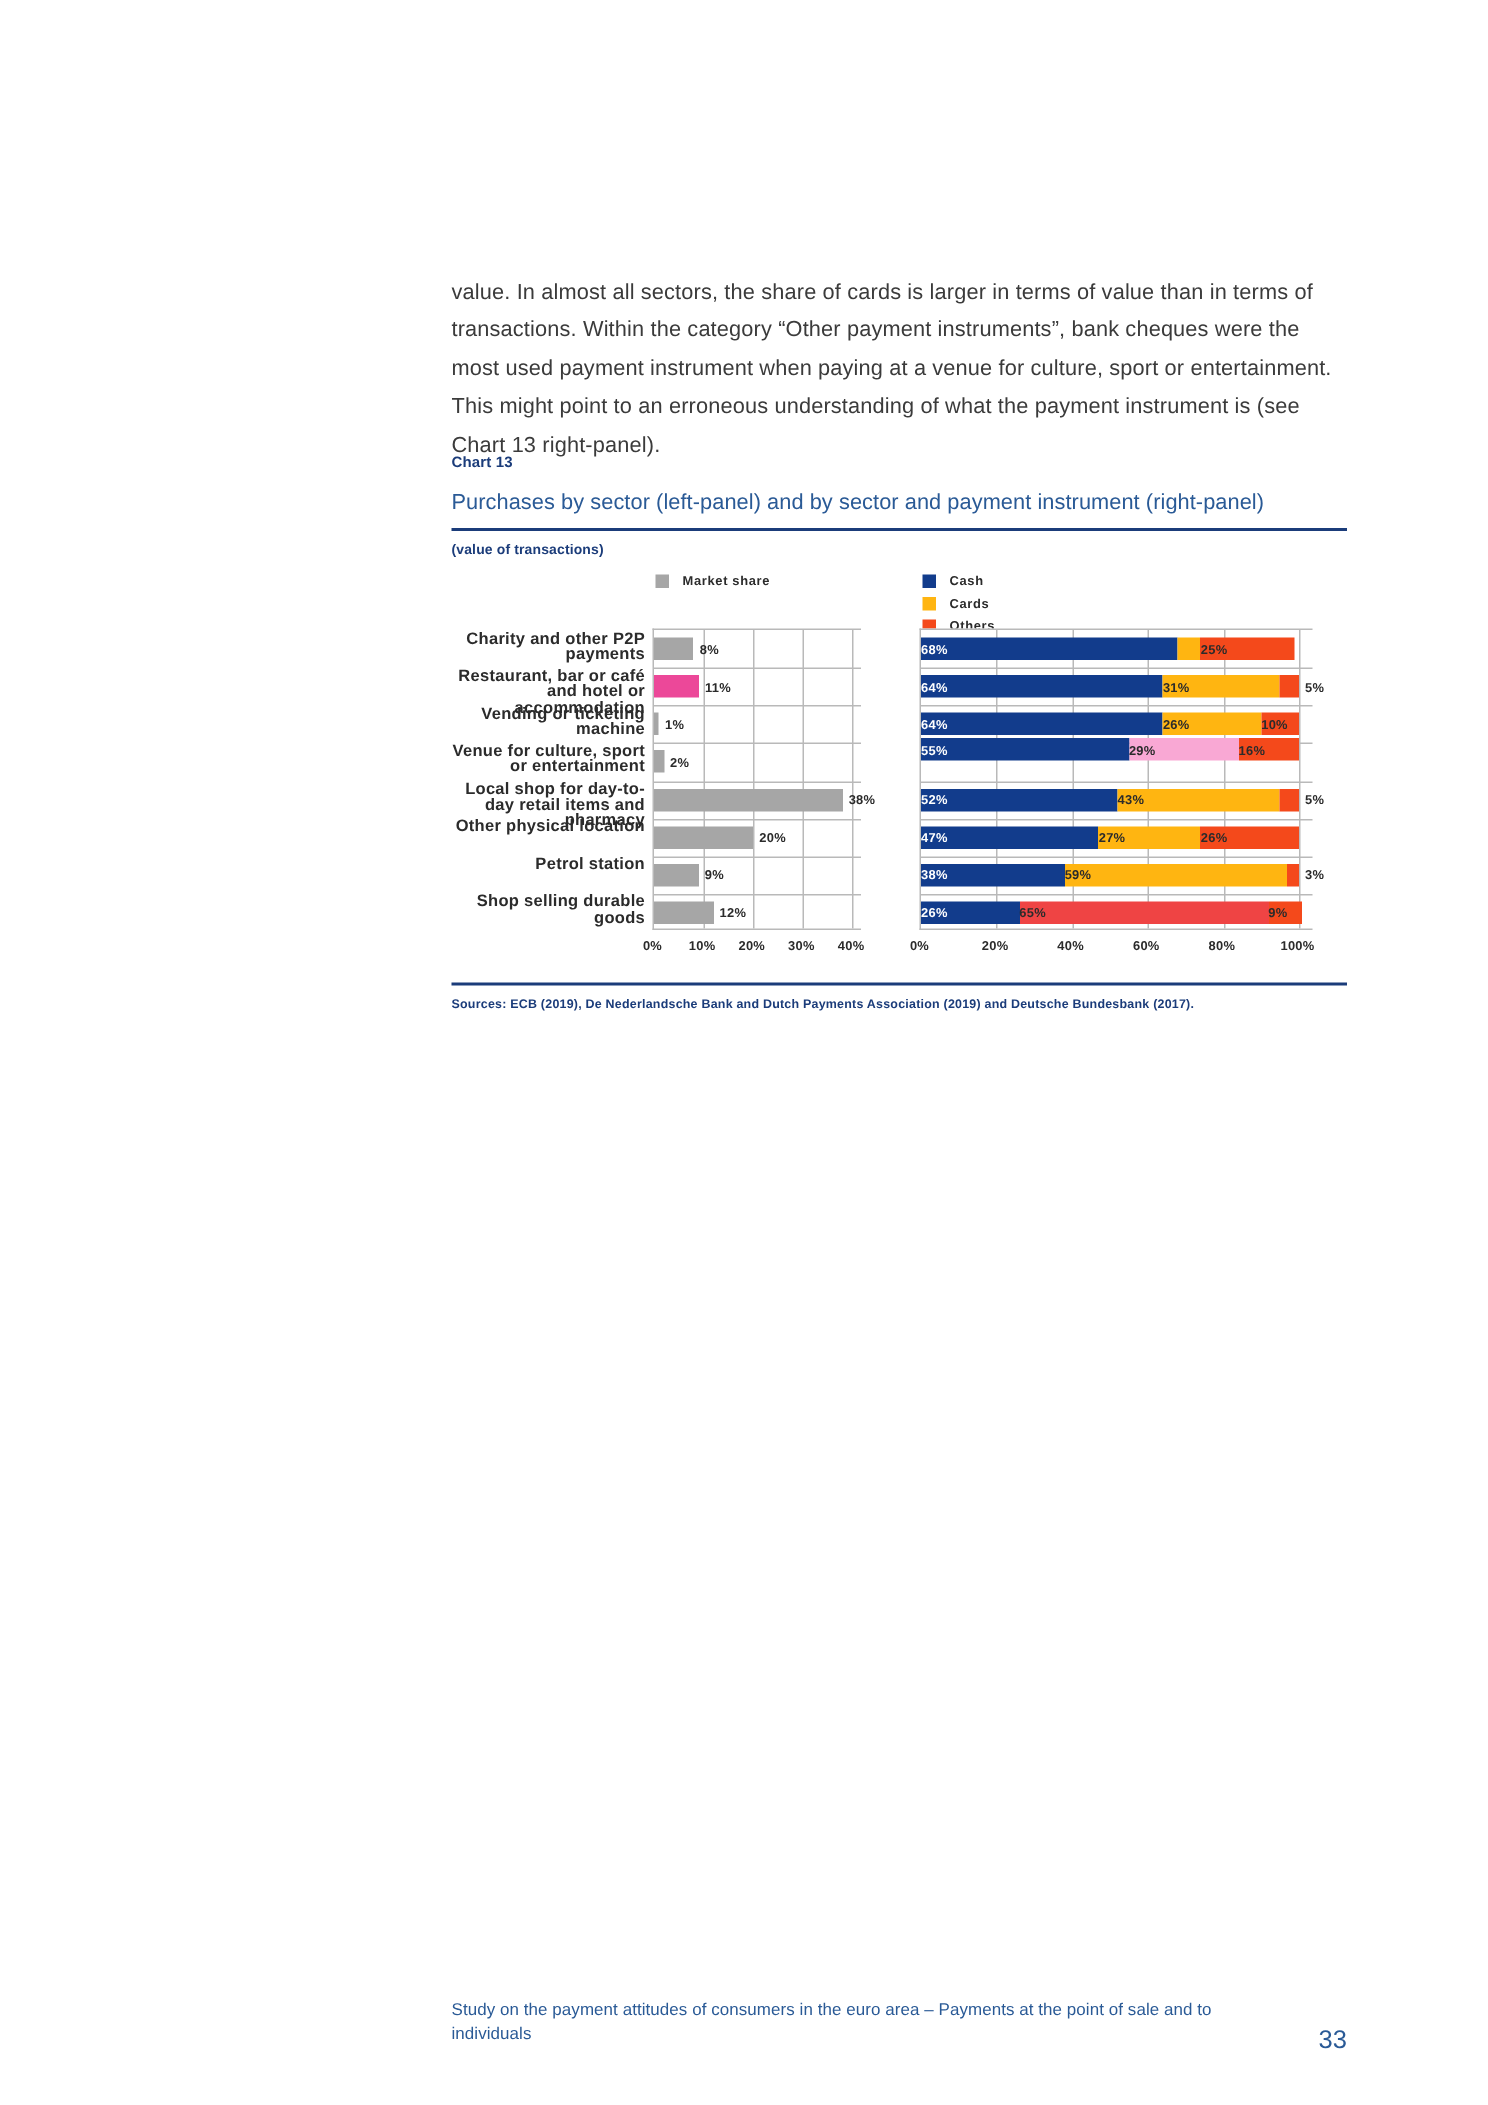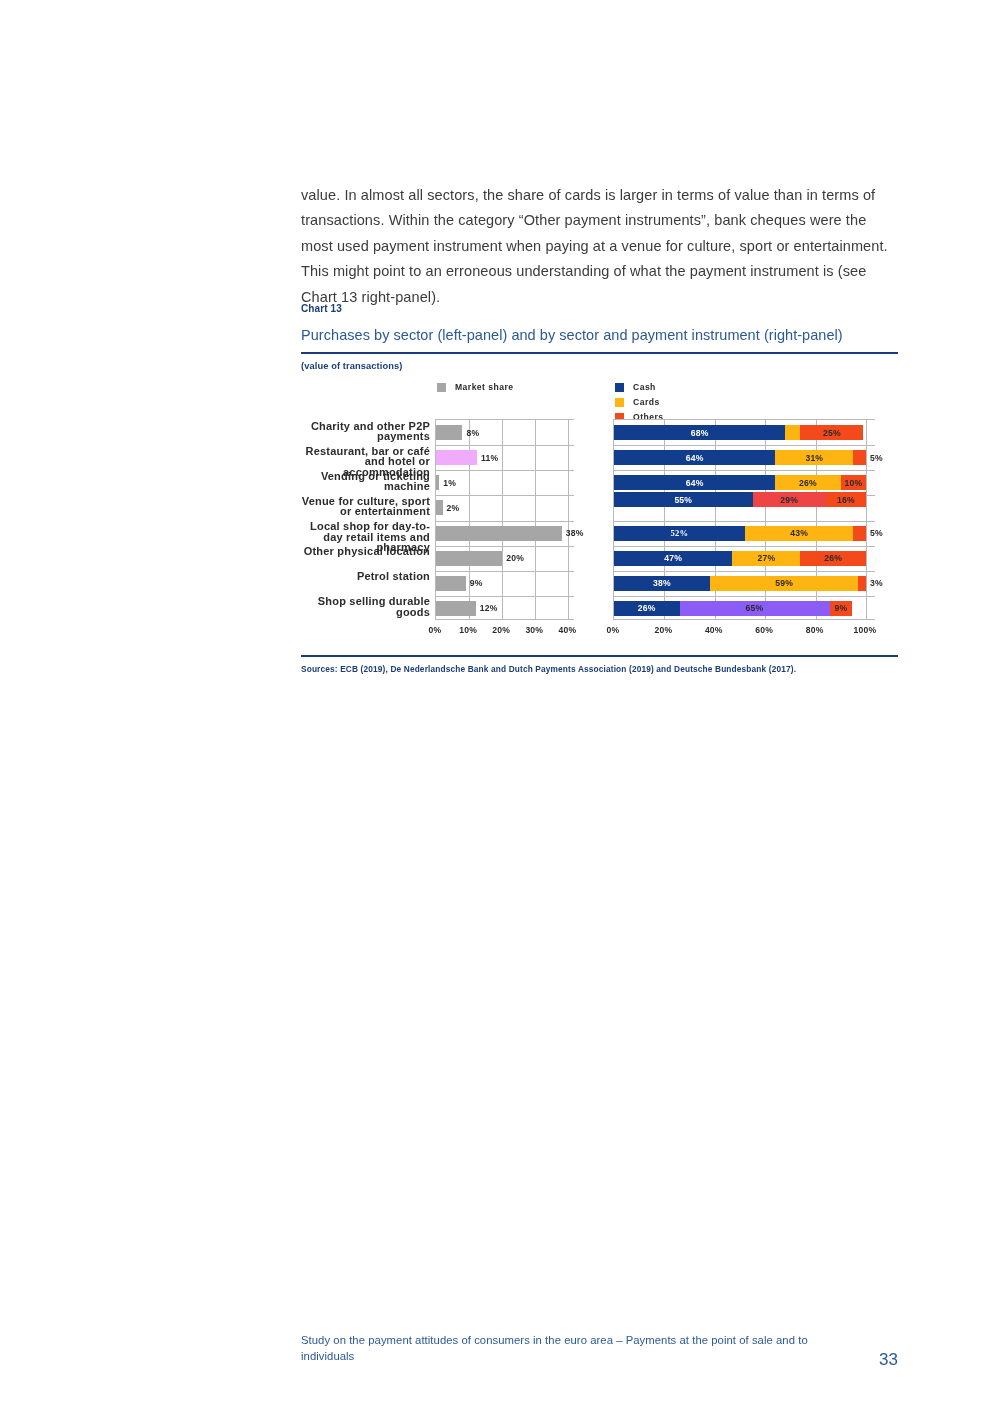--- a/index.html
+++ b/index.html
@@ -170,21 +170,20 @@
   }
   .bar-seg {
     height: 100%;
     position: relative;
     box-sizing: border-box;
   }
   .bar-val {
     position: absolute;
     left: 0; right: 0; top: 50%;
     transform: translateY(-50%);
-    text-align: center;
     font-size: 8.6px;
     font-weight: bold;
     letter-spacing: 0.2px;
     white-space: nowrap;
   }
   .bar-val.outside {
     left: 100%;
     right: auto;
     margin-left: 4px;
     text-align: left;
@@ -311,21 +310,21 @@
           <div class="gridline" style="left: 33.0952px;"></div>
           <div class="gridline" style="left: 66.1905px;"></div>
           <div class="gridline" style="left: 99.2857px;"></div>
           <div class="gridline" style="left: 132.381px;"></div>
           <div class="bar-row" style="top: 5.0625px; height: 15px;">
             <div class="bar-seg" style="width: 26.4762px; background: rgb(166, 166, 166);">
               <span class="bar-val outside">8%</span>
             </div>
           </div>
           <div class="bar-row" style="top: 30.1875px; height: 15px;">
-            <div class="bar-seg" style="width: 41px; background: #f0abfc;">
+            <div class="bar-seg" style="width: 30px; background: #ec4899;">
               <span class="bar-val outside">11%</span>
             </div>
           </div>
           <div class="bar-row" style="top: 55.3125px; height: 15px;">
             <div class="bar-seg" style="width: 3.30952px; background: rgb(166, 166, 166);">
               <span class="bar-val outside">1%</span>
             </div>
           </div>
           <div class="bar-row" style="top: 80.4375px; height: 15px;">
             <div class="bar-seg" style="width: 6.61905px; background: rgb(166, 166, 166);">
@@ -396,29 +395,29 @@
               <span class="bar-val on-light">26%</span>
             </div>
             <div class="bar-seg" style="width: 25.2px; background: rgb(244, 73, 27);">
               <span class="bar-val on-light">10%</span>
             </div>
           </div>
           <div class="bar-row" style="top: 72px; height: 15px;">
             <div class="bar-seg" style="width: 138.6px; background: rgb(18, 60, 140);">
               <span class="bar-val on-dark">55%</span>
             </div>
-            <div class="bar-seg" style="width: 73.08px; background: #ef4444;">
+            <div class="bar-seg" style="width: 73.08px; background: #f9a8d4;">
               <span class="bar-val on-light">29%</span>
             </div>
             <div class="bar-seg" style="width: 40.32px; background: rgb(244, 73, 27);">
               <span class="bar-val on-light">16%</span>
             </div>
           </div>
           <div class="bar-row" style="top: 105.562px; height: 15px;">
-            <div class="bar-seg" style="width: 131.04px; background: rgb(18, 60, 140); font-family: Liberation Serif, serif;">
+            <div class="bar-seg" style="width: 131.04px; background: rgb(18, 60, 140);">
               <span class="bar-val on-dark">52%</span>
             </div>
             <div class="bar-seg" style="width: 108.36px; background: rgb(255, 181, 17);">
               <span class="bar-val on-light">43%</span>
             </div>
             <div class="bar-seg" style="width: 12.6px; background: rgb(244, 73, 27);">
               <span class="bar-val outside">5%</span>
             </div>
           </div>
           <div class="bar-row" style="top: 130.688px; height: 15px;">
@@ -440,21 +439,21 @@
               <span class="bar-val on-light">59%</span>
             </div>
             <div class="bar-seg" style="width: 7.56px; background: rgb(244, 73, 27);">
               <span class="bar-val outside">3%</span>
             </div>
           </div>
           <div class="bar-row" style="top: 180.938px; height: 15px;">
             <div class="bar-seg" style="width: 65.52px; background: rgb(18, 60, 140);">
               <span class="bar-val on-dark">26%</span>
             </div>
-            <div class="bar-seg" style="width: 150px; background: #8b5cf6;">
+            <div class="bar-seg" style="width: 166px; background: #ef4444;">
               <span class="bar-val on-light">65%</span>
             </div>
             <div class="bar-seg" style="width: 22.68px; background: rgb(244, 73, 27);">
               <span class="bar-val on-light">9%</span>
             </div>
           </div>
         </div>
 
       <div class="axis axis-left">
           <span class="tick" style="left: 0px;">0%</span>

